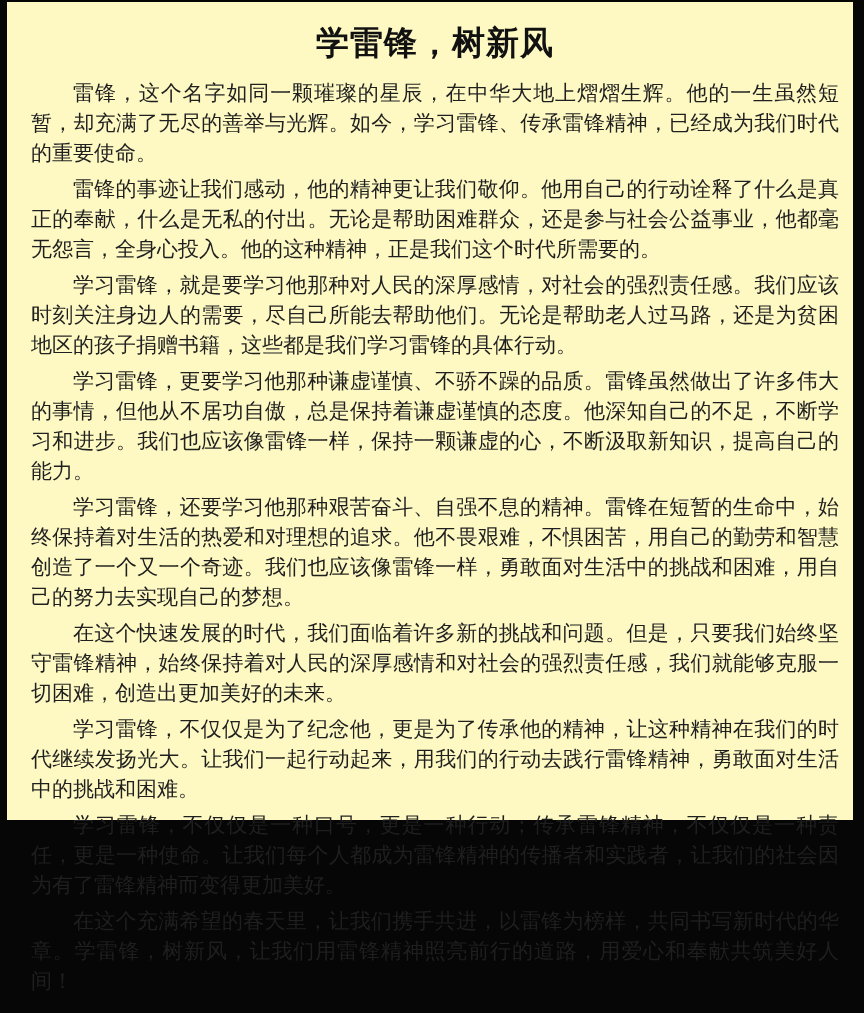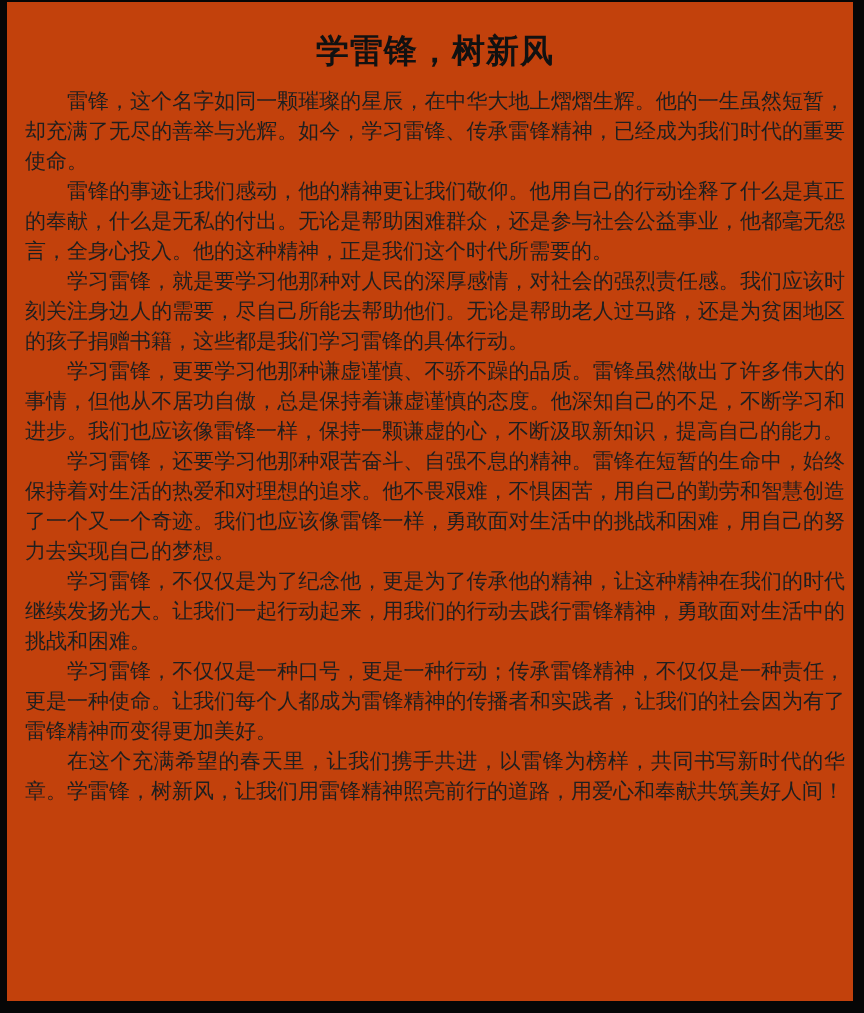--- a/index.html
+++ b/index.html
@@ -12,36 +12,36 @@
     background: #060606; 
     position: relative;
     overflow: hidden;
     font-family: "Liberation Sans", "DejaVu Sans", sans-serif;
   }
   .page {
     position: absolute;
     left: 7px;
     top: 2px;
     width: 846px;
-    height: 999px;
-    background: #c2410c;
+    height: 818px;
+    background: #fef9c3;
     box-sizing: border-box;
-    padding: 24px 8px 0 18px;
+    padding: 16px 8px 0 18px;
   }
   .doc-title {
     margin: 2px 0 12px 0;
     text-align: center;
     font-size: 33px;
     line-height: 46px;
     font-weight: bold;
     color: #111111;
     letter-spacing: 1px;
   }
   .doc-body p {
-    margin: 0;
+    margin: 6px;
     padding: 0;
     font-size: 21px;
     line-height: 30px;
     color: #1f1f1f;
     text-align: justify;
     text-indent: 2em;
     word-break: break-all;
   }
 </style>
 </head>
@@ -49,17 +49,18 @@
 
 <div class="page">
   <h1 class="doc-title">学雷锋，树新风</h1>
 
   <div class="doc-body">
     <p>雷锋，这个名字如同一颗璀璨的星辰，在中华大地上熠熠生辉。他的一生虽然短暂，却充满了无尽的善举与光辉。如今，学习雷锋、传承雷锋精神，已经成为我们时代的重要使命。</p>
     <p>雷锋的事迹让我们感动，他的精神更让我们敬仰。他用自己的行动诠释了什么是真正的奉献，什么是无私的付出。无论是帮助困难群众，还是参与社会公益事业，他都毫无怨言，全身心投入。他的这种精神，正是我们这个时代所需要的。</p>
     <p>学习雷锋，就是要学习他那种对人民的深厚感情，对社会的强烈责任感。我们应该时刻关注身边人的需要，尽自己所能去帮助他们。无论是帮助老人过马路，还是为贫困地区的孩子捐赠书籍，这些都是我们学习雷锋的具体行动。</p>
     <p>学习雷锋，更要学习他那种谦虚谨慎、不骄不躁的品质。雷锋虽然做出了许多伟大的事情，但他从不居功自傲，总是保持着谦虚谨慎的态度。他深知自己的不足，不断学习和进步。我们也应该像雷锋一样，保持一颗谦虚的心，不断汲取新知识，提高自己的能力。</p>
     <p>学习雷锋，还要学习他那种艰苦奋斗、自强不息的精神。雷锋在短暂的生命中，始终保持着对生活的热爱和对理想的追求。他不畏艰难，不惧困苦，用自己的勤劳和智慧创造了一个又一个奇迹。我们也应该像雷锋一样，勇敢面对生活中的挑战和困难，用自己的努力去实现自己的梦想。</p>
+    <p>在这个快速发展的时代，我们面临着许多新的挑战和问题。但是，只要我们始终坚守雷锋精神，始终保持着对人民的深厚感情和对社会的强烈责任感，我们就能够克服一切困难，创造出更加美好的未来。</p>
     <p>学习雷锋，不仅仅是为了纪念他，更是为了传承他的精神，让这种精神在我们的时代继续发扬光大。让我们一起行动起来，用我们的行动去践行雷锋精神，勇敢面对生活中的挑战和困难。</p>
     <p>学习雷锋，不仅仅是一种口号，更是一种行动；传承雷锋精神，不仅仅是一种责任，更是一种使命。让我们每个人都成为雷锋精神的传播者和实践者，让我们的社会因为有了雷锋精神而变得更加美好。</p>
     <p>在这个充满希望的春天里，让我们携手共进，以雷锋为榜样，共同书写新时代的华章。学雷锋，树新风，让我们用雷锋精神照亮前行的道路，用爱心和奉献共筑美好人间！</p>
   </div>
 </div>
 
 </body></html>

